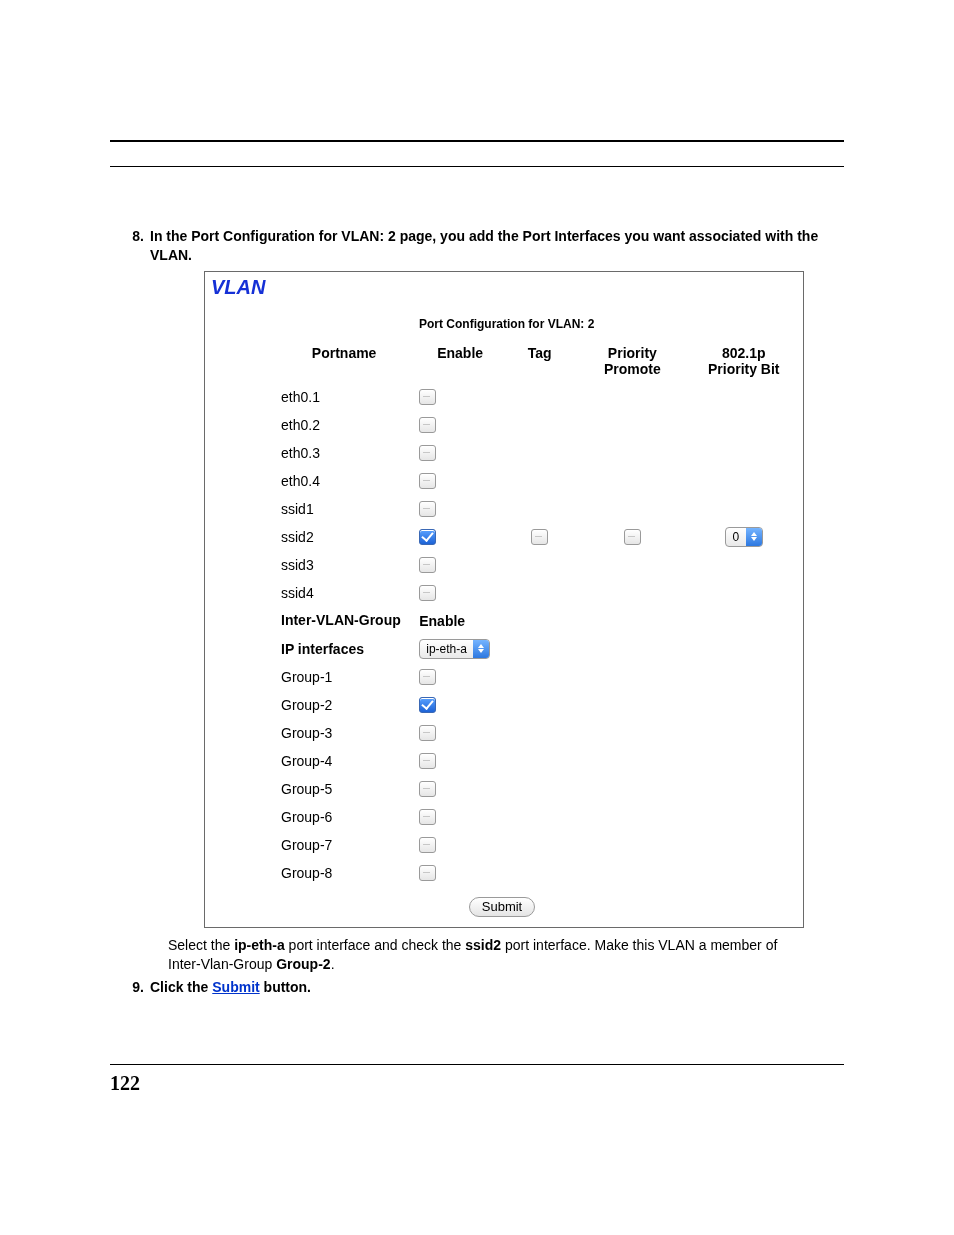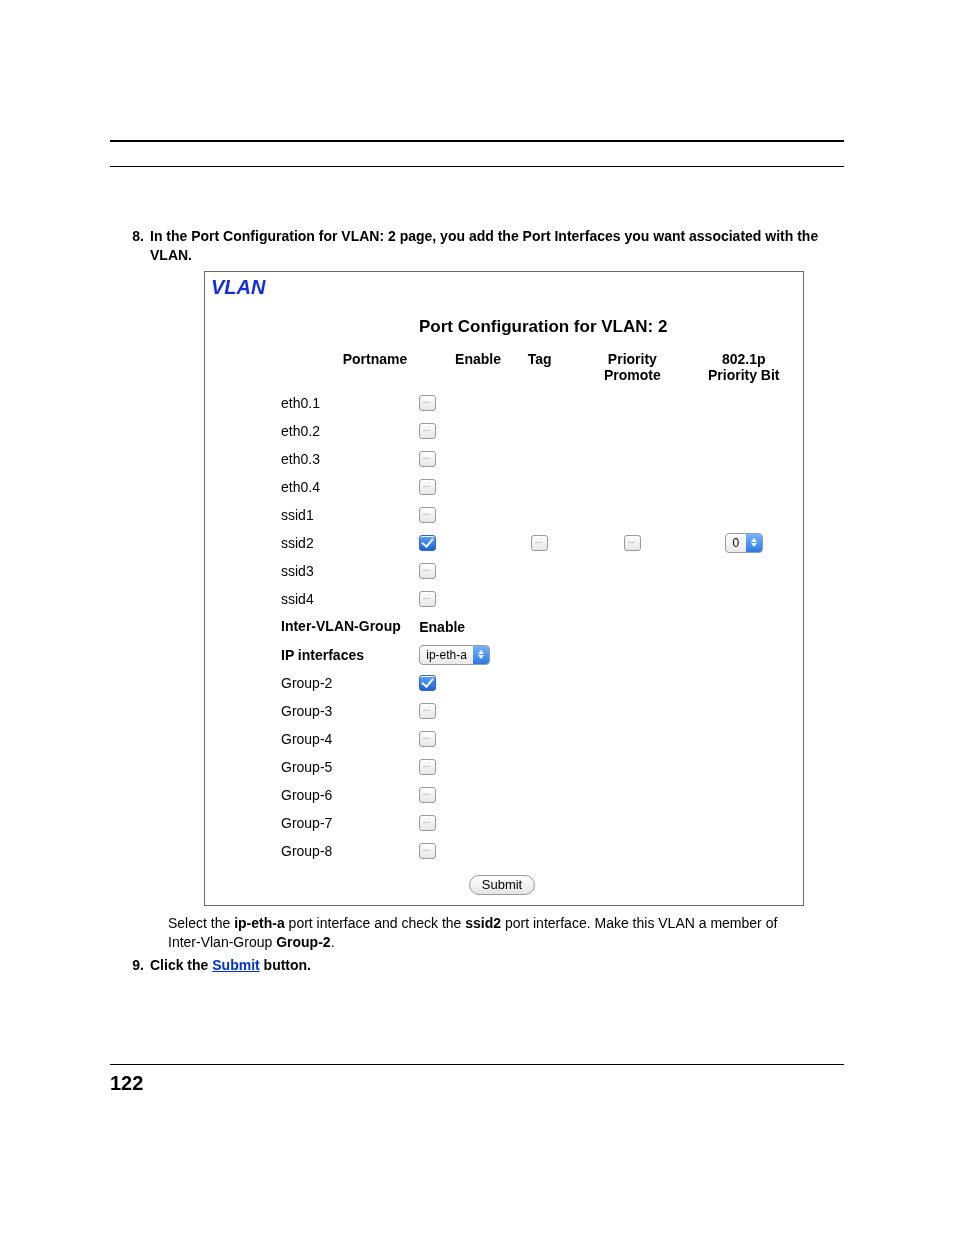--- a/index.html
+++ b/index.html
@@ -54,34 +54,34 @@
   .panel-title {
     color: #1530d6;
     font-weight: bold;
     font-style: italic;
     font-size: 20px;
     padding-left: 6px;
     font-family: Verdana, Arial, sans-serif;
   }
   .section-title {
     font-weight: bold;
-    font-size: 17px;
+    font-size: 12px;
     text-align: center;
     padding: 18px 0 10px 214px;
     text-align: left;
   }
   table.cfg {
     border-collapse: collapse;
     margin-left: 70px;
     width: 520px;
     font-size: 14px;
   }
   table.cfg th {
     font-weight: bold;
-    text-align: right;
+    text-align: center;
     padding: 4px 6px 6px 6px;
     vertical-align: top;
     font-size: 14px;
   }
   table.cfg th.center { text-align: center; }
   table.cfg td {
     padding: 3px 6px;
     vertical-align: middle;
     font-family: Verdana, Arial, sans-serif;
     font-size: 14px;
@@ -186,21 +186,21 @@
     position: absolute;
     left: 110px;
     right: 110px;
     bottom: 170px;
     border-top: 1px solid #000;
   }
   .page-num {
     position: absolute;
     left: 110px;
     bottom: 140px;
-    font-family: Liberation Sans, sans-serif;
+    font-family: Liberation Serif, serif;
     font-size: 20px;
     font-weight: bold;
   }
 </style>
 </head>
 <body>
 
 <div class="page">
 
   <div class="hr-top"></div>
@@ -305,20 +305,27 @@
             <span class="sel-val">ip-eth-a</span>
             <span class="sel-btn">
                   <span class="tri-up"></span>
                   <span class="tri-dn"></span>
                 </span>
           </span>
         </td>
       </tr>
 
       <tr>
+        <td class="row-label">Group-1</td>
+        <td><span class="chk"></span></td>
+        <td></td>
+            <td></td>
+            <td></td>
+      </tr>
+      <tr>
         <td class="row-label">Group-2</td>
         <td><span class="chk checked"></span></td>
         <td></td>
             <td></td>
             <td></td>
       </tr>
       <tr>
         <td class="row-label">Group-3</td>
         <td><span class="chk"></span></td>
         <td></td>

